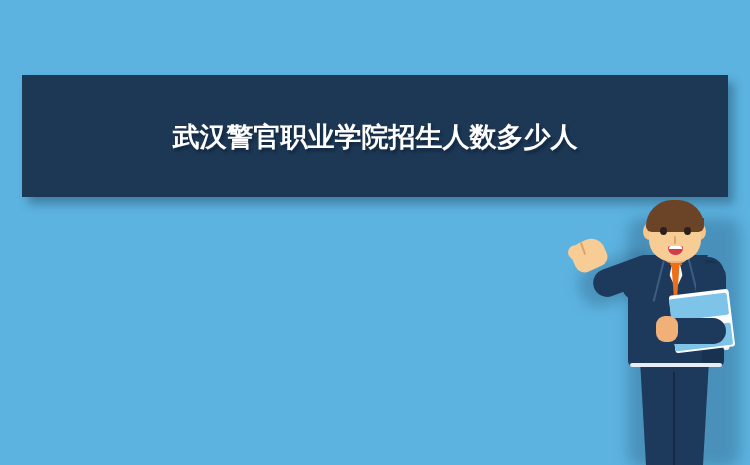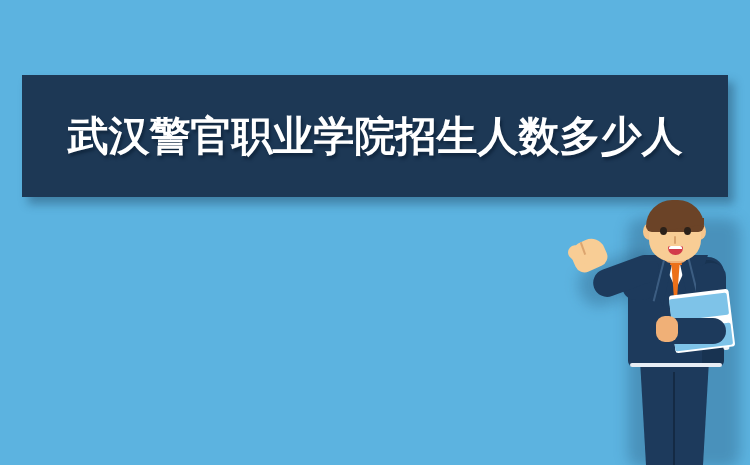--- a/index.html
+++ b/index.html
@@ -31,21 +31,21 @@
     background: #1d3consistency;
     background: #1d3855;
     box-shadow: 6px 7px 9px rgba(13, 37, 61, 0.35);
     display: flex;
     align-items: center;
     justify-content: center;
   }
 
   #title-text {
     color: #ffffff;
-    font-size: 41px;
+    font-size: 27px;
     font-weight: bold;
     letter-spacing: 0px;
     line-height: 1;
     text-align: center;
     white-space: nowrap;
     text-shadow: 2px 3px 3px rgba(8, 26, 45, 0.55);
     font-family: "DejaVu Sans", "Liberation Sans", sans-serif;
   }
 
   

